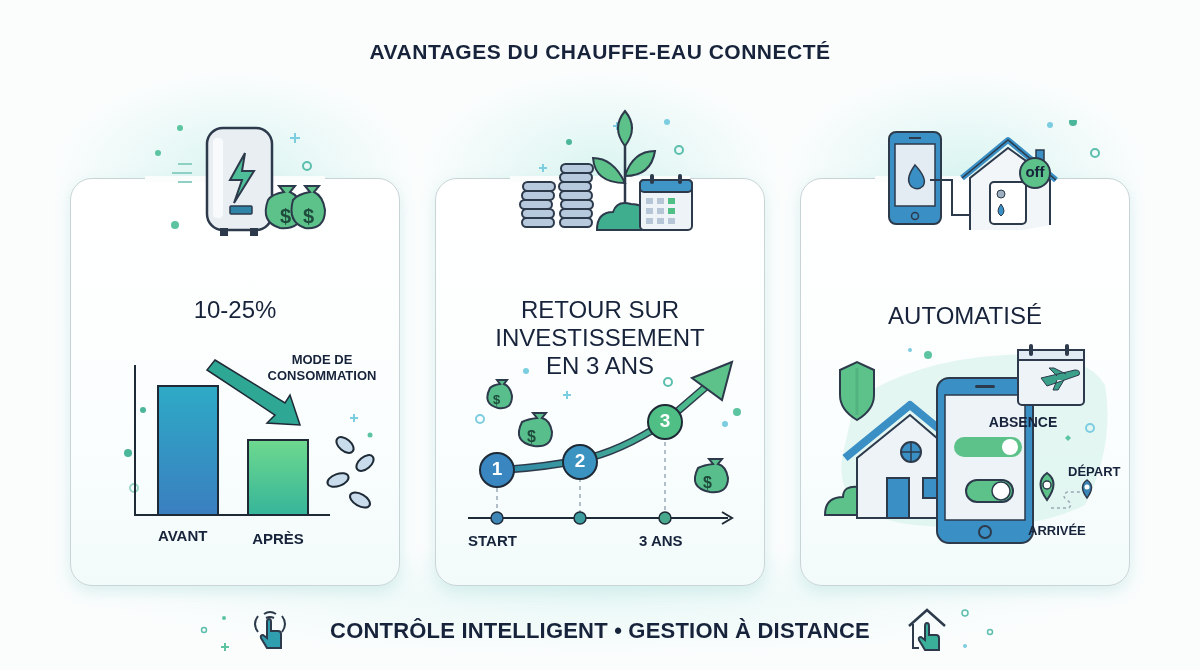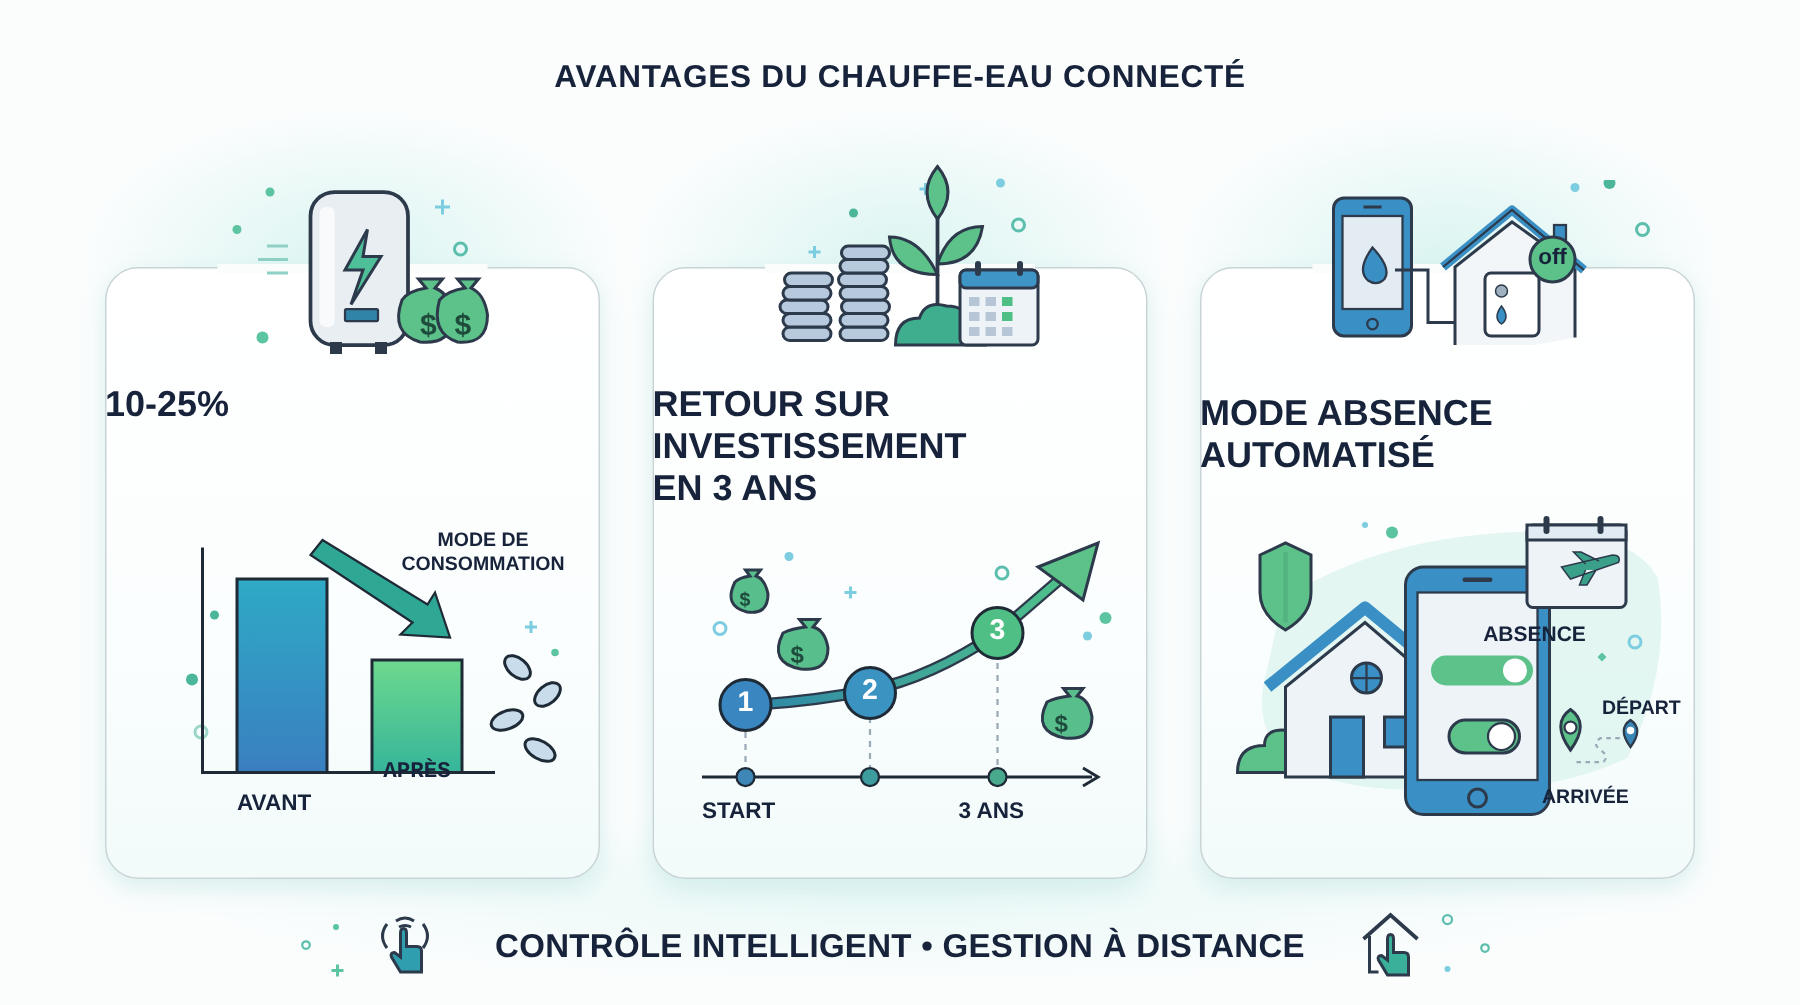--- a/index.html
+++ b/index.html
@@ -30,22 +30,23 @@
     background: linear-gradient(180deg, #ffffff 0%, #fbfefe 60%, #f2fbfa 100%);
     border: 1.5px solid #c9d4d6;
     box-shadow: 0 6px 16px rgba(120,200,195,0.25);
   }
   .card .notch {
     position: absolute; top: -3px; left: 50%; transform: translateX(-50%);
     width: 180px; height: 6px; background: #fbfdfd;
   }
   .card-title {
     position: absolute; left: 0; width: 100%;
-    font-weight: 700; font-size: 24px; line-height: 28px;
+    text-align: center; font-weight: 400; font-size: 24px; line-height: 28px;
     color: #17233a;
+    margin-top: 40px;
   }
   .hero-icon { position: absolute; }
   .small-label { font-weight: 700; font-size: 13px; color: #17233a; }
   .axis-label { font-weight: 700; font-size: 15px; color: #17233a; position: absolute; }
   .footer {
     position: absolute; top: 614px; left: 0; width: 1200px; height: 36px; font-weight: bold;
   }
   .footer-text {
     position: absolute; left: 0; width: 1200px; top: 4px; text-align: center;
     font-size: 22px; color: #17233a; letter-spacing: 0.2px;
@@ -115,21 +116,21 @@
       <ellipse cx="243" cy="125" rx="11" ry="6" transform="rotate(-20 243 125)"></ellipse>
       <ellipse cx="265" cy="145" rx="11" ry="6" transform="rotate(30 265 145)"></ellipse>
     </g>
   </svg>
 </div>
 <div class="small-label" style="position:absolute;left:252px;top:352px;width:140px;text-align:center;line-height:16px;">
   <div>MODE DE</div>
   <div>CONSOMMATION</div>
 </div>
 <div class="axis-label" style="left:158px;top:527px;width:60px;text-align:left;">AVANT</div>
-<div class="axis-label" style="left:248px;top:506px;width:60px;text-align:center;font-family:Liberation Mono, monospace;">APRÈS</div>
+<div class="axis-label" style="left:248px;top:530px;width:60px;text-align:center;">APRÈS</div>
 
 <div class="card" style="left:435px;">
   <div class="notch"></div>
 </div>
 <div class="hero-icon" style="left:515px;top:108px;">
   <svg width="180" height="125" viewBox="0 0 180 125">
     <path d="M98 18 h8 M102 14 v8" stroke="#7ccde0" stroke-width="2"></path>
     <path d="M24 60 h8 M28 56 v8" stroke="#7ccde0" stroke-width="2"></path>
     <circle cx="54" cy="34" r="3" fill="#4bb69a"></circle>
     <circle cx="152" cy="14" r="3" fill="#7ccde0"></circle>
@@ -241,21 +242,20 @@
     <path d="M82 58 L128 20 L176 60" fill="none" stroke="#2c3a4b" stroke-width="1.5"></path>
     <rect x="156" y="30" width="8" height="18" fill="#3a8fc4" stroke="#2c3a4b" stroke-width="1.5"></rect>
     <rect x="110" y="62" width="36" height="42" rx="4" fill="#fff" stroke="#2c3a4b" stroke-width="2"></rect>
     <circle cx="121" cy="74" r="4" fill="#9fb0c0" stroke="#2c3a4b" stroke-width="1"></circle>
     <path d="M121 84 q-6 8 0 12 q6 -4 0 -12 Z" fill="#3a8fc4" stroke="#2c3a4b" stroke-width="1"></path>
     <circle cx="155" cy="53" r="15" fill="#5cc28a" stroke="#2c3a4b" stroke-width="2"></circle>
   </svg>
 </div>
 <div style="position:absolute;left:1019px;top:163px;width:32px;text-align:center;font-weight:700;font-size:15px;color:#17233a;">off</div>
 <div class="card-title" style="left:800px;width:330px;top:262px;">
-  <div>MODE ABSENCE</div>
   <div>AUTOMATISÉ</div>
 </div>
 
 <div style="position:absolute;left:815px;top:340px;">
   <svg width="310" height="215" viewBox="0 0 310 215">
     <path d="M40 60 q60 -40 150 -45 q80 -5 100 30 q10 60 -20 120 q-60 30 -170 20 q-90 -10 -70 -80 Z" fill="#d9f2ec" opacity="0.7"></path>
     <circle cx="95" cy="10" r="2" fill="#7ccde0"></circle>
     <circle cx="113" cy="15" r="4" fill="#5cc4a0"></circle>
     <circle cx="275" cy="88" r="4" fill="none" stroke="#7ccde0" stroke-width="2"></circle>
     <path d="M250 98 l3 -3 l3 3 l-3 3 Z" fill="#5cc4a0"></path>

